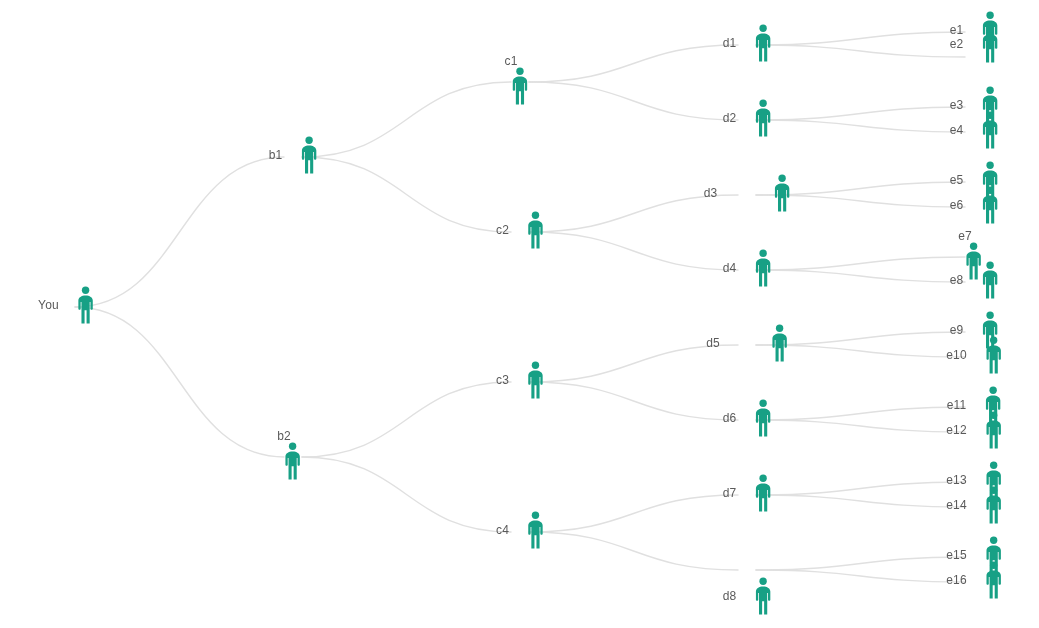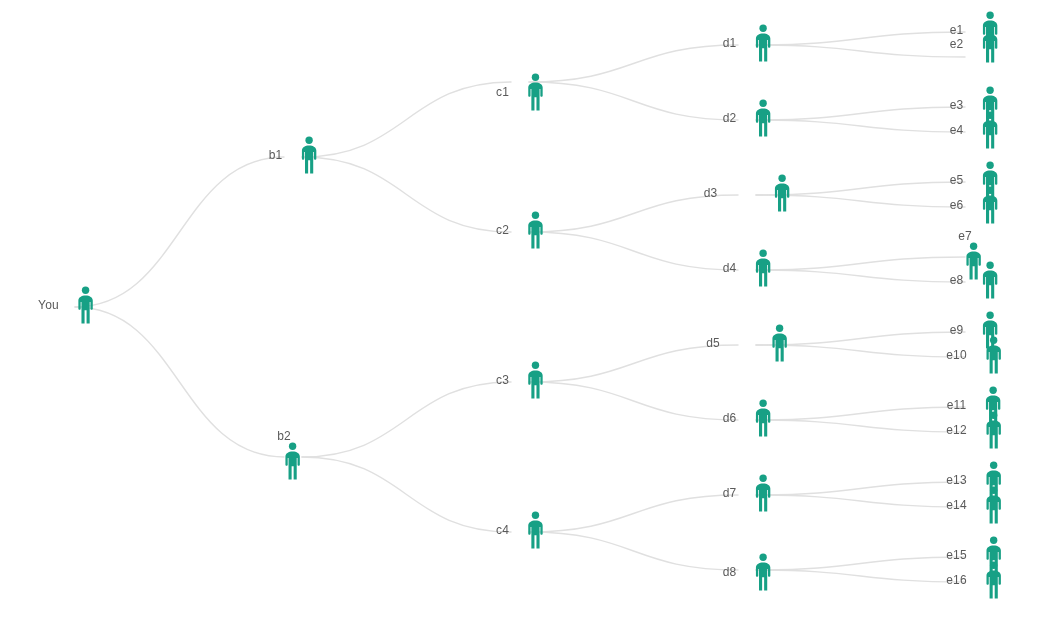--- a/index.html
+++ b/index.html
@@ -108,21 +108,21 @@
           <path d="M8.5 9.4 C4.4 9.4 1.3 11.4 1.3 14.4 L1.3 23.0 C1.3 24.0 3.6 24.0 3.6 23.0 L3.6 16.0 L4.4 16.0 L4.4 37.4 L7.5 37.4 L7.5 24.3 L9.5 24.3 L9.5 37.4 L12.6 37.4 L12.6 16.0 L13.4 16.0 L13.4 23.0 C13.4 24.0 15.7 24.0 15.7 23.0 L15.7 14.4 C15.7 11.4 12.6 9.4 8.5 9.4 Z" fill="#17a085"></path>
         </svg>
       </div>
       <div class="node" style="left: 293px; top: 455px; flex-direction: column;">
         <span class="node-label">b2</span>
         <svg class="person-icon" viewBox="0 0 17 38">
           <circle cx="8.5" cy="4.3" r="3.7" fill="#17a085"></circle>
           <path d="M8.5 9.4 C4.4 9.4 1.3 11.4 1.3 14.4 L1.3 23.0 C1.3 24.0 3.6 24.0 3.6 23.0 L3.6 16.0 L4.4 16.0 L4.4 37.4 L7.5 37.4 L7.5 24.3 L9.5 24.3 L9.5 37.4 L12.6 37.4 L12.6 16.0 L13.4 16.0 L13.4 23.0 C13.4 24.0 15.7 24.0 15.7 23.0 L15.7 14.4 C15.7 11.4 12.6 9.4 8.5 9.4 Z" fill="#17a085"></path>
         </svg>
       </div>
-      <div class="node" style="left: 520px; top: 92px;">
+      <div class="node" style="left: 520px; top: 80px; flex-direction: column;">
         <span class="node-label">c1</span>
         <svg class="person-icon" viewBox="0 0 17 38">
           <circle cx="8.5" cy="4.3" r="3.7" fill="#17a085"></circle>
           <path d="M8.5 9.4 C4.4 9.4 1.3 11.4 1.3 14.4 L1.3 23.0 C1.3 24.0 3.6 24.0 3.6 23.0 L3.6 16.0 L4.4 16.0 L4.4 37.4 L7.5 37.4 L7.5 24.3 L9.5 24.3 L9.5 37.4 L12.6 37.4 L12.6 16.0 L13.4 16.0 L13.4 23.0 C13.4 24.0 15.7 24.0 15.7 23.0 L15.7 14.4 C15.7 11.4 12.6 9.4 8.5 9.4 Z" fill="#17a085"></path>
         </svg>
       </div>
       <div class="node" style="left: 520px; top: 230px;">
         <span class="node-label">c2</span>
         <svg class="person-icon" viewBox="0 0 17 38">
           <circle cx="8.5" cy="4.3" r="3.7" fill="#17a085"></circle>
@@ -185,21 +185,21 @@
           <path d="M8.5 9.4 C4.4 9.4 1.3 11.4 1.3 14.4 L1.3 23.0 C1.3 24.0 3.6 24.0 3.6 23.0 L3.6 16.0 L4.4 16.0 L4.4 37.4 L7.5 37.4 L7.5 24.3 L9.5 24.3 L9.5 37.4 L12.6 37.4 L12.6 16.0 L13.4 16.0 L13.4 23.0 C13.4 24.0 15.7 24.0 15.7 23.0 L15.7 14.4 C15.7 11.4 12.6 9.4 8.5 9.4 Z" fill="#17a085"></path>
         </svg>
       </div>
       <div class="node" style="left: 747px; top: 493px;">
         <span class="node-label">d7</span>
         <svg class="person-icon" viewBox="0 0 17 38">
           <circle cx="8.5" cy="4.3" r="3.7" fill="#17a085"></circle>
           <path d="M8.5 9.4 C4.4 9.4 1.3 11.4 1.3 14.4 L1.3 23.0 C1.3 24.0 3.6 24.0 3.6 23.0 L3.6 16.0 L4.4 16.0 L4.4 37.4 L7.5 37.4 L7.5 24.3 L9.5 24.3 L9.5 37.4 L12.6 37.4 L12.6 16.0 L13.4 16.0 L13.4 23.0 C13.4 24.0 15.7 24.0 15.7 23.0 L15.7 14.4 C15.7 11.4 12.6 9.4 8.5 9.4 Z" fill="#17a085"></path>
         </svg>
       </div>
-      <div class="node" style="left: 747px; top: 572px;">
+      <div class="node" style="left: 747px; top: 596px;">
         <span class="node-label">d8</span>
         <svg class="person-icon" viewBox="0 0 17 38">
           <circle cx="8.5" cy="4.3" r="3.7" fill="#17a085"></circle>
           <path d="M8.5 9.4 C4.4 9.4 1.3 11.4 1.3 14.4 L1.3 23.0 C1.3 24.0 3.6 24.0 3.6 23.0 L3.6 16.0 L4.4 16.0 L4.4 37.4 L7.5 37.4 L7.5 24.3 L9.5 24.3 L9.5 37.4 L12.6 37.4 L12.6 16.0 L13.4 16.0 L13.4 23.0 C13.4 24.0 15.7 24.0 15.7 23.0 L15.7 14.4 C15.7 11.4 12.6 9.4 8.5 9.4 Z" fill="#17a085"></path>
         </svg>
       </div>
       <div class="node" style="left: 974px; top: 30px;">
         <span class="node-label">e1</span>
         <svg class="person-icon" viewBox="0 0 17 38">
           <circle cx="8.5" cy="4.3" r="3.7" fill="#17a085"></circle>

